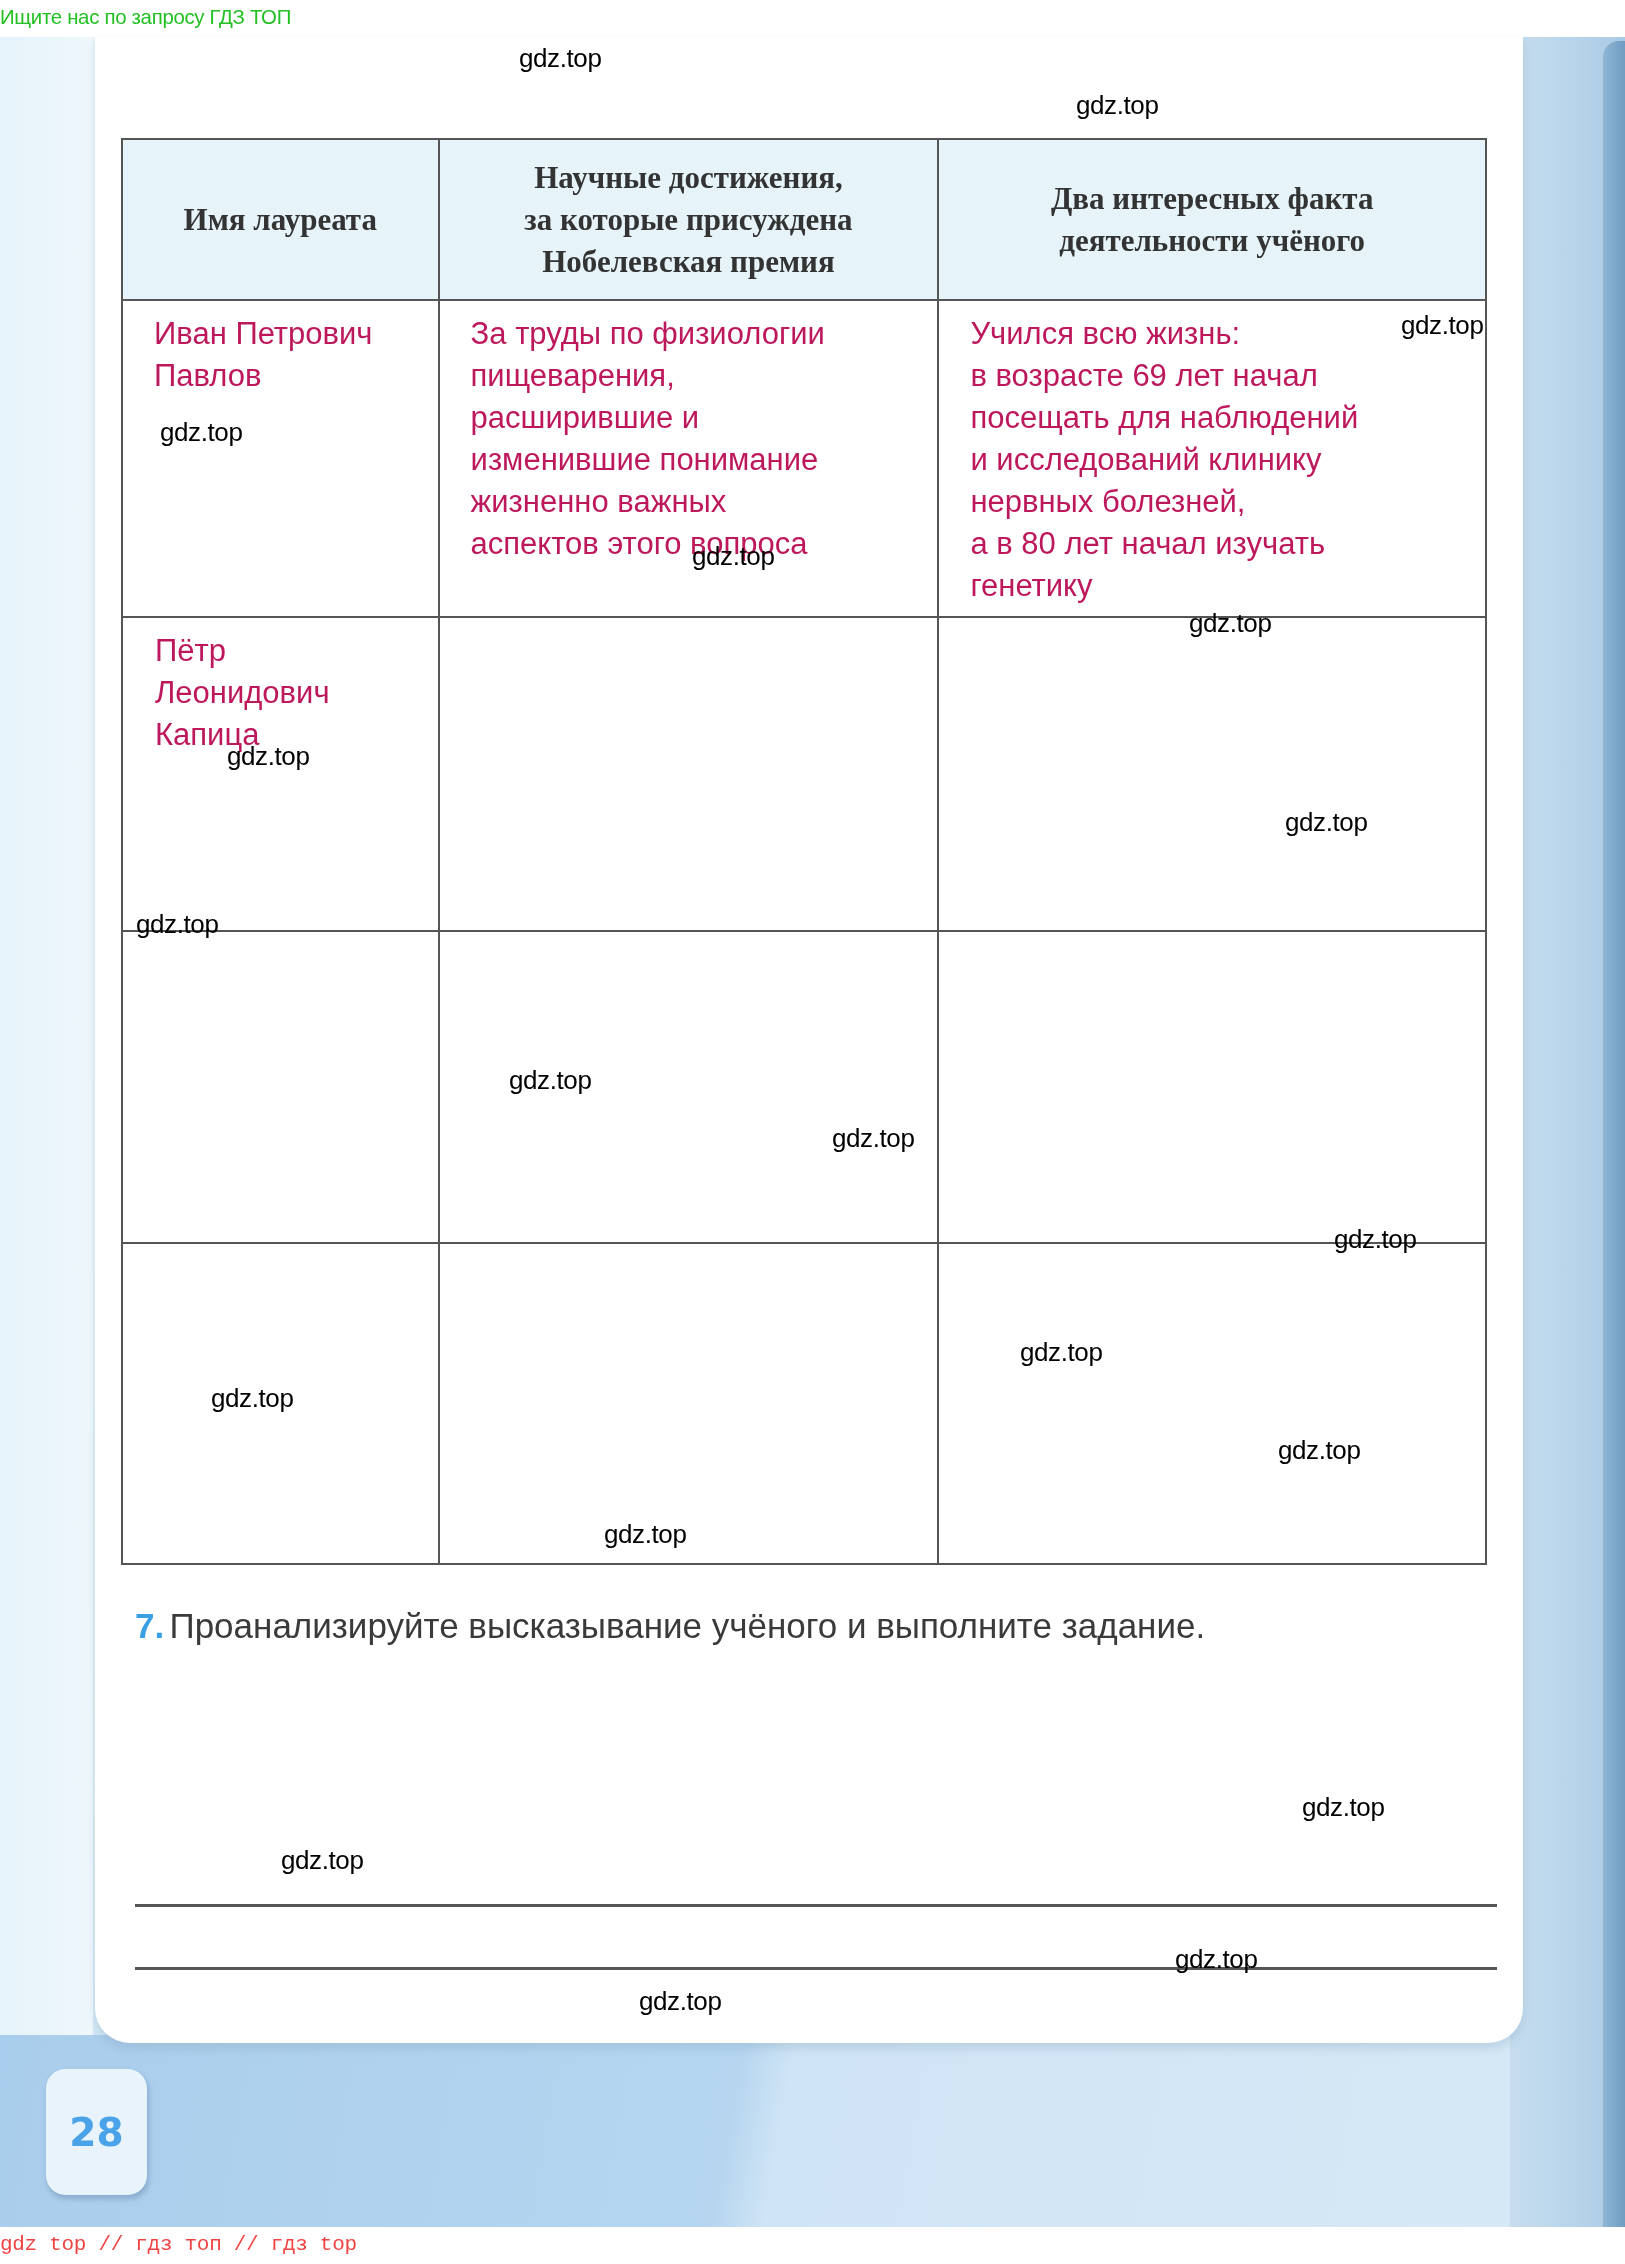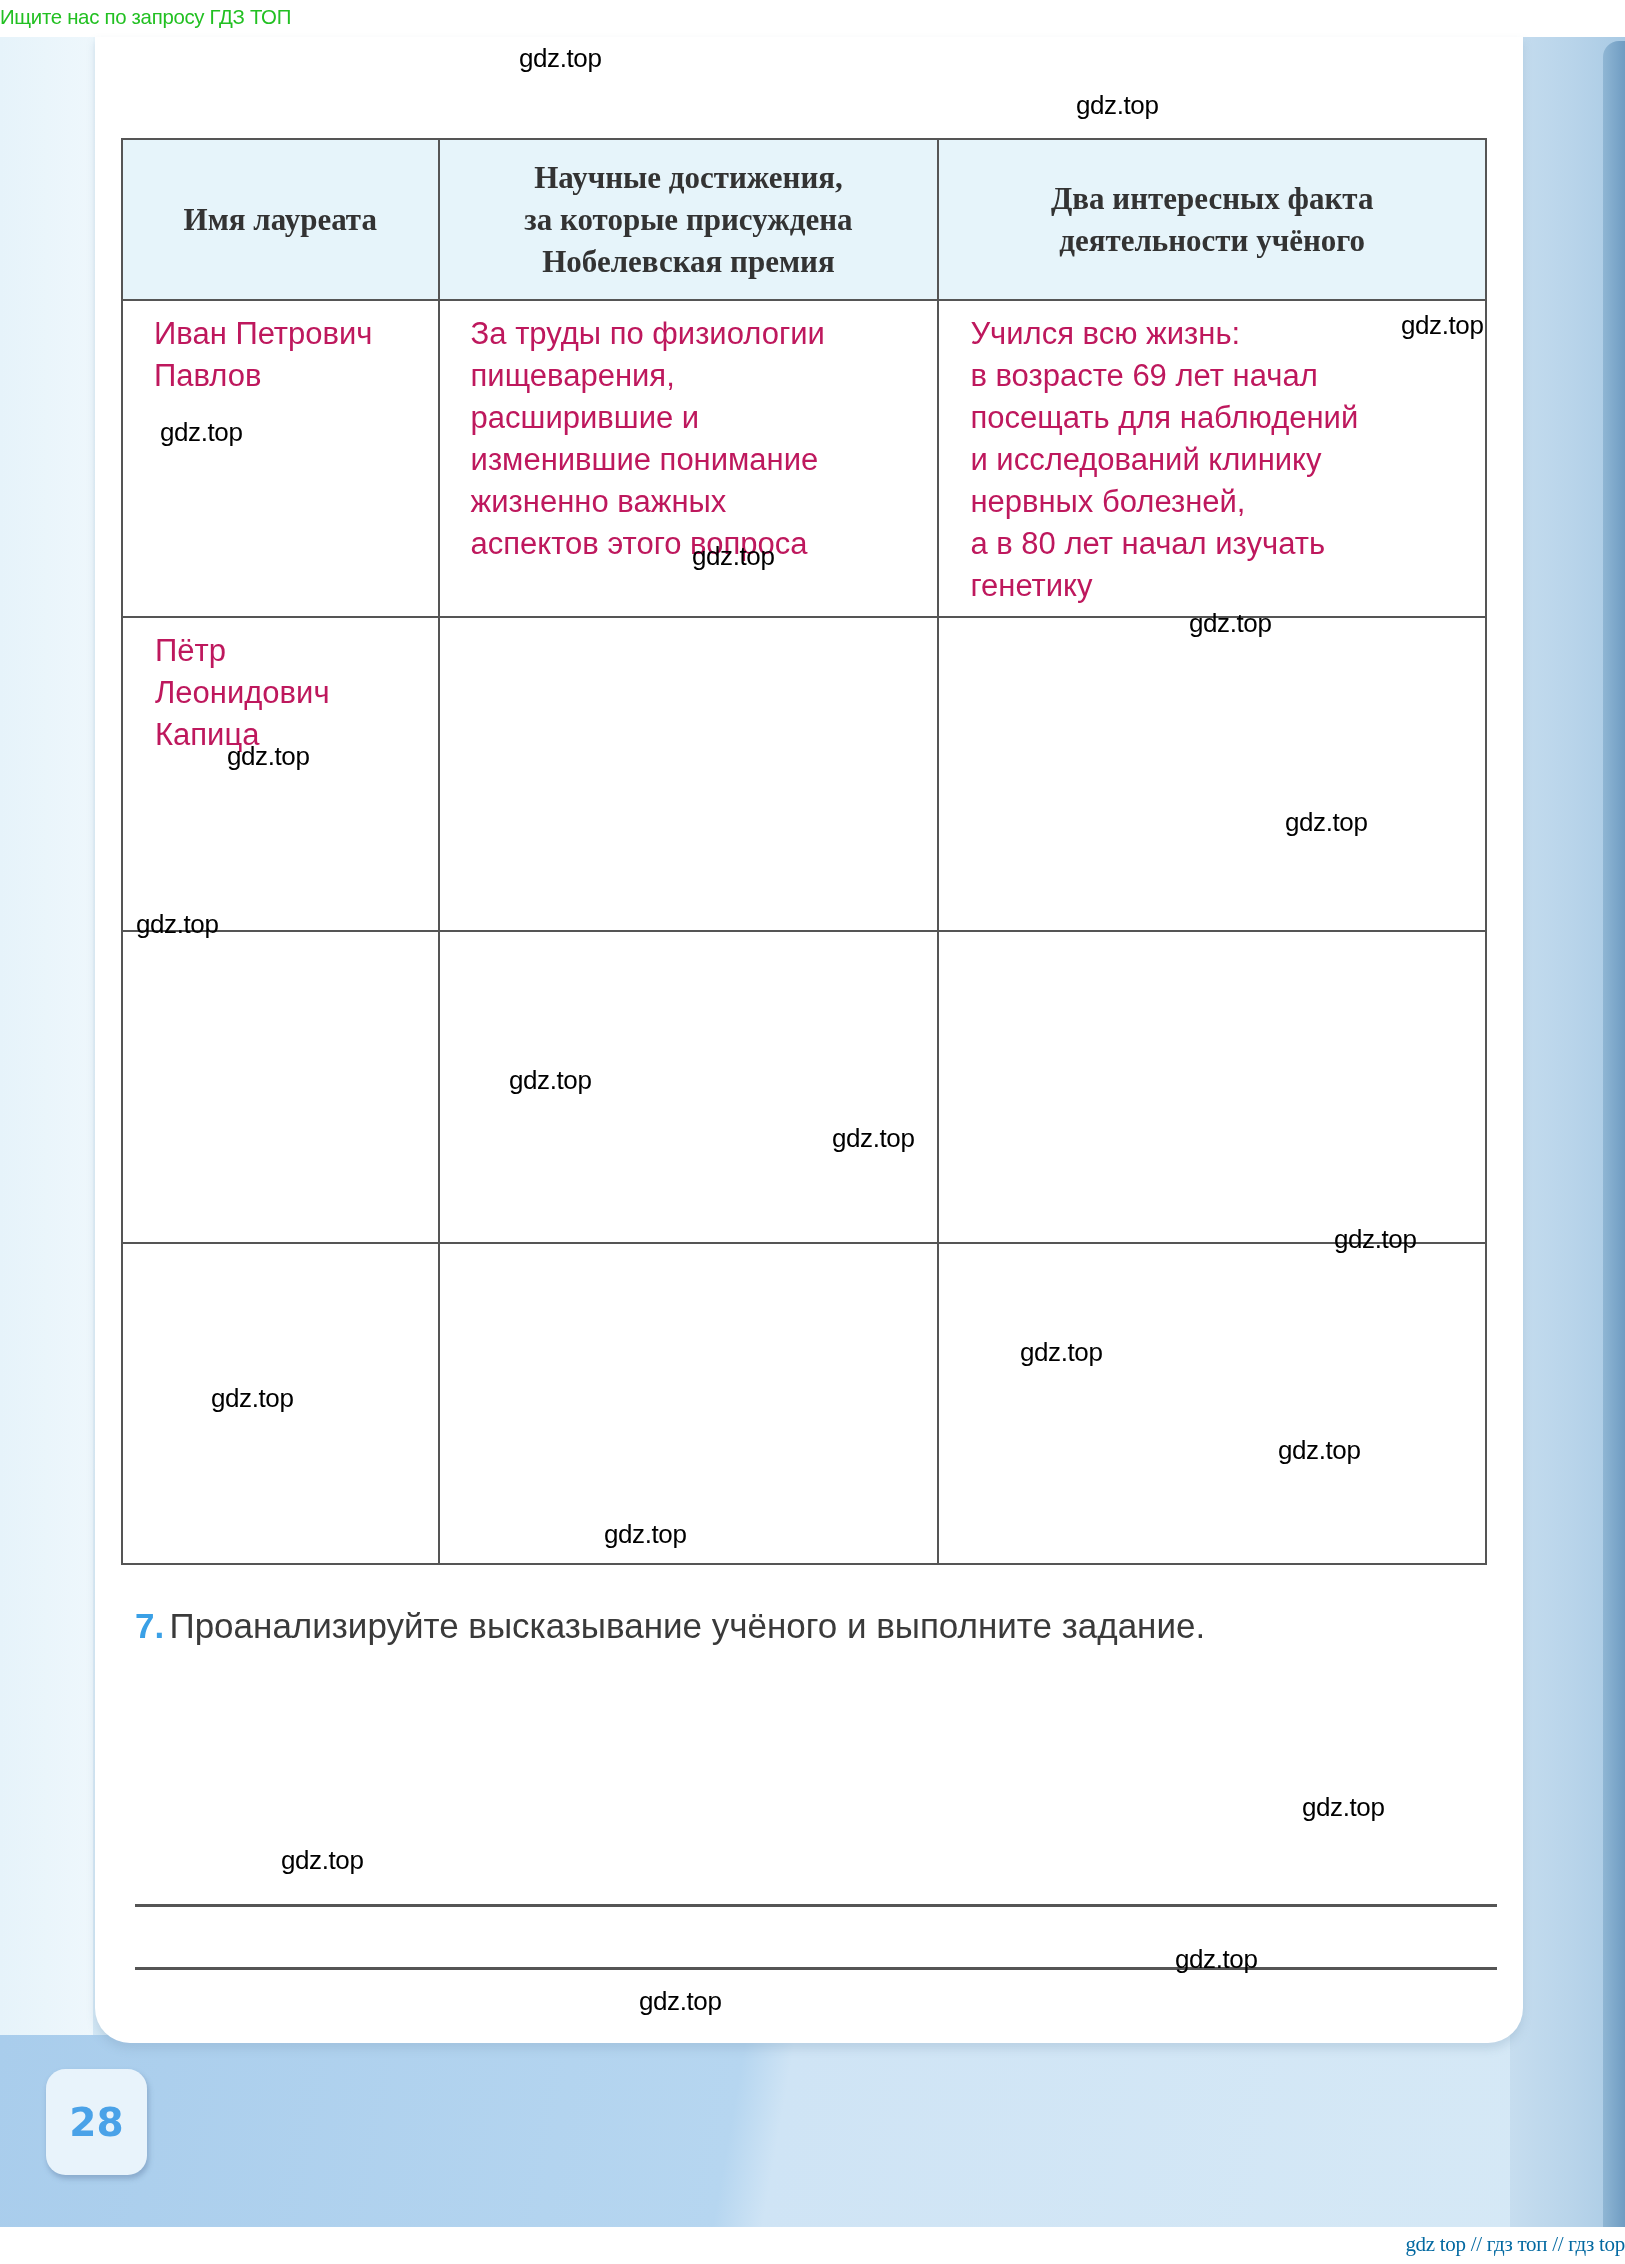--- a/index.html
+++ b/index.html
@@ -91,37 +91,37 @@
     .explain {
       font-family: "Liberation Sans", sans-serif; font-size: 35px; color: #3a3a3a;
       line-height: 46px; margin-top: 8.9px; padding-left: 51px;
     }
     .answer-line {
       position: absolute; left: 135px; width: 1362px; height: 2.7px; background: #555;
     }
 
     
     .page-number-badge {
-      position: absolute; left: 46px; top: 2069px; width: 101px; height: 106px;
+      position: absolute; left: 46px; top: 2069px; width: 101px; height: 126px;
       background: #e8f3fb; border-radius: 19.5px;
       box-shadow: 1.8px 3.5px 5.3px rgba(80,110,150,0.35);
       display: flex; align-items: center; justify-content: center;
       font-family: "DejaVu Sans", sans-serif; font-weight: bold; font-size: 39px; color: #4aa2e8;
     }
 
     
     .wm {
       position: absolute; font-family: "Liberation Sans", sans-serif;
       font-size: 26px; color: #000; letter-spacing: -0.4px; white-space: nowrap;
     }
 
     .bottom-footer {
       position: absolute; left: 0; top: 2227px; width: 1625px; height: 37px;
-      background: #ffffff; text-align: right;
-      font-family: Liberation Serif, serif; font-size: 21px; color: #0369a1;
+      background: #ffffff; text-align: left;
+      font-family: Liberation Mono, monospace; font-size: 21px; color: #ef4444;
       line-height: 35px; letter-spacing: -0.3px;
     }
   </style>
 </head>
 <body>
 
 <div class="page-bg"></div>
 <div class="left-strip"></div>
 <div class="bottom-bg"></div>
 <div class="right-band"></div>

